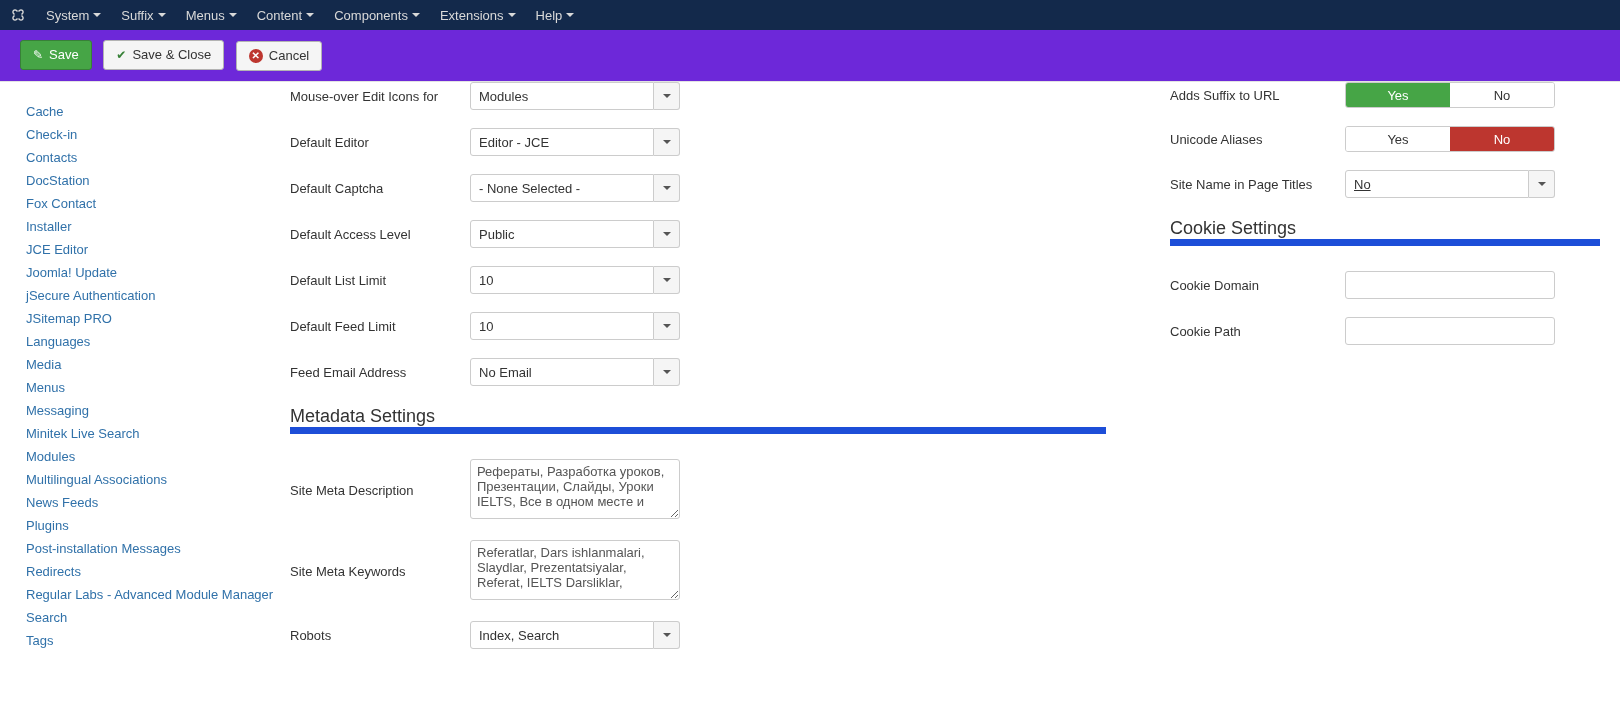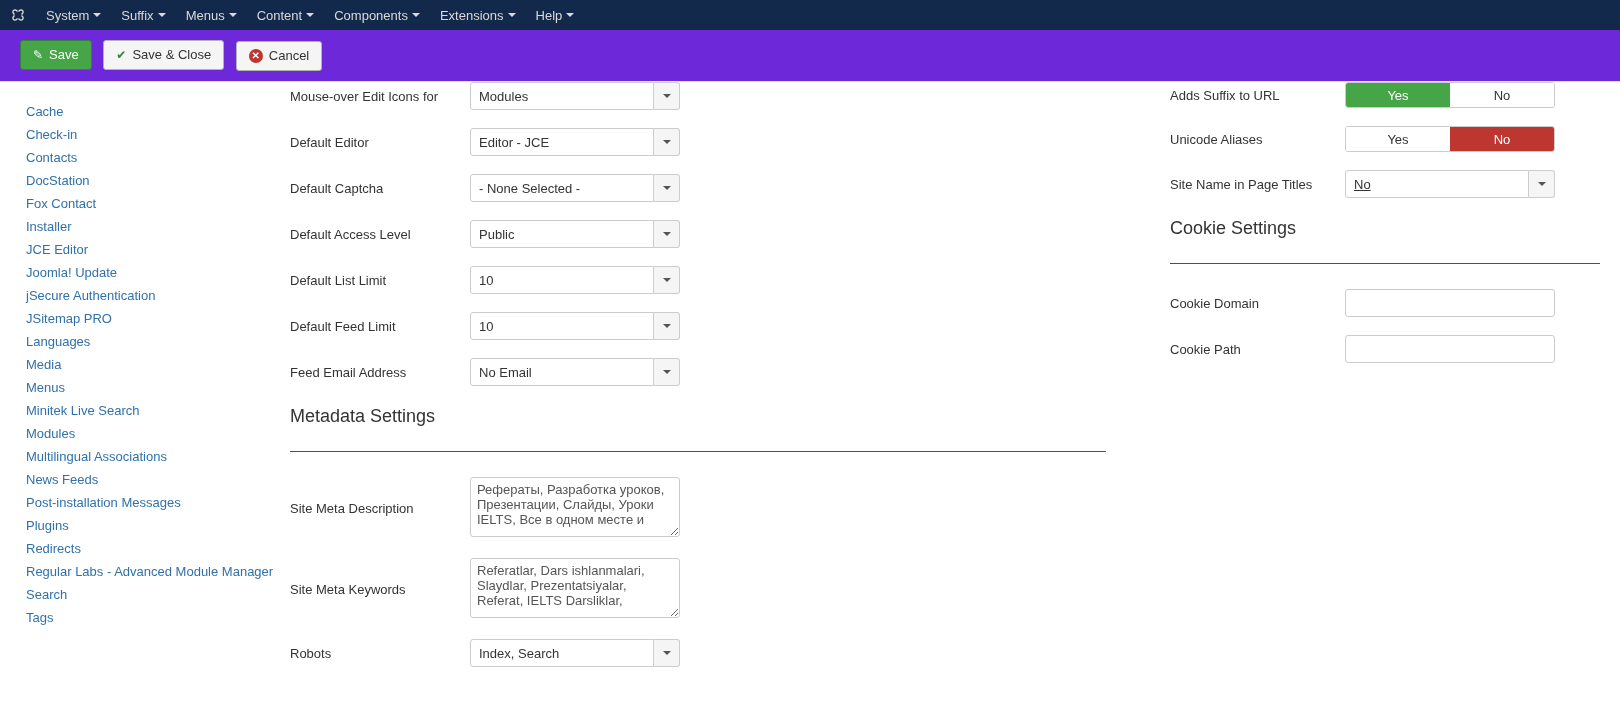--- a/index.html
+++ b/index.html
@@ -38,21 +38,21 @@
 
 .form-row { display: flex; align-items: center; margin-bottom: 18px; }
 .form-row .lbl { width: 180px; font-size: 13px; color: #333; }
 .form-row .ctrl { flex: 1; max-width: 210px; }
 
 .select-like { display: flex; width: 210px; }
 .select-like .sl-text { flex: 1; border: 1px solid #ccc; border-radius: 3px 0 0 3px; padding: 4px 8px; font-size: 13px; background: #fff; height: 28px; display: flex; align-items: center; }
 .select-like .sl-btn { width: 26px; border: 1px solid #ccc; border-left: none; border-radius: 0 3px 3px 0; background: #f5f5f5; display: flex; align-items: center; justify-content: center; cursor: pointer; }
 .select-like .sl-btn .caret { width: 0; height: 0; border-top: 4px solid #555; border-left: 4px solid transparent; border-right: 4px solid transparent; }
 
-h3.section { font-size: 18px; font-weight: 500; color: #333; border-bottom: 1px solid #1d4ed8; padding-bottom: 24px; margin: 20px 0 25px 0; }
+h3.section { font-size: 18px; font-weight: 500; color: #333; border-bottom: 7px solid #1d4ed8; padding-bottom: 0; margin: 20px 0 25px 0; }
 
 textarea.ta { width: 210px; height: 60px; border: 1px solid #ccc; border-radius: 3px; padding: 4px 6px; font-size: 13px; font-family: inherit; resize: both; color: #555; }
 input.txt { width: 210px; height: 28px; border: 1px solid #ccc; border-radius: 3px; padding: 4px 8px; font-size: 13px; }
 
 
 .yn { display: inline-flex; width: 210px; height: 26px; border-radius: 3px; overflow: hidden; border: 1px solid #ccc; }
 .yn .half { flex: 1; display: flex; align-items: center; justify-content: center; font-size: 13px; cursor: pointer; background: #fff; }
 .yn .half.active-green { background: #46a546; color: #fff; border-color: #378137; }
 .yn .half.active-red { background: #bd362f; color: #fff; border-color: #942a25; }
 
@@ -160,36 +160,39 @@
         <li>
           <a>Languages</a>
         </li>
         <li>
           <a>Media</a>
         </li>
         <li>
           <a>Menus</a>
         </li>
         <li>
+          <a>Messaging</a>
+        </li>
+        <li>
           <a>Minitek Live Search</a>
         </li>
         <li>
           <a>Modules</a>
         </li>
         <li>
           <a>Multilingual Associations</a>
         </li>
         <li>
           <a>News Feeds</a>
         </li>
         <li>
+          <a>Plugins</a>
+        </li>
+        <li>
           <a>Post-installation Messages</a>
-        </li>
-        <li>
-          <a>Plugins</a>
         </li>
         <li>
           <a>Redirects</a>
         </li>
         <li>
           <a>Regular Labs - Advanced Module Manager</a>
         </li>
         <li>
           <a>Search</a>
         </li>

